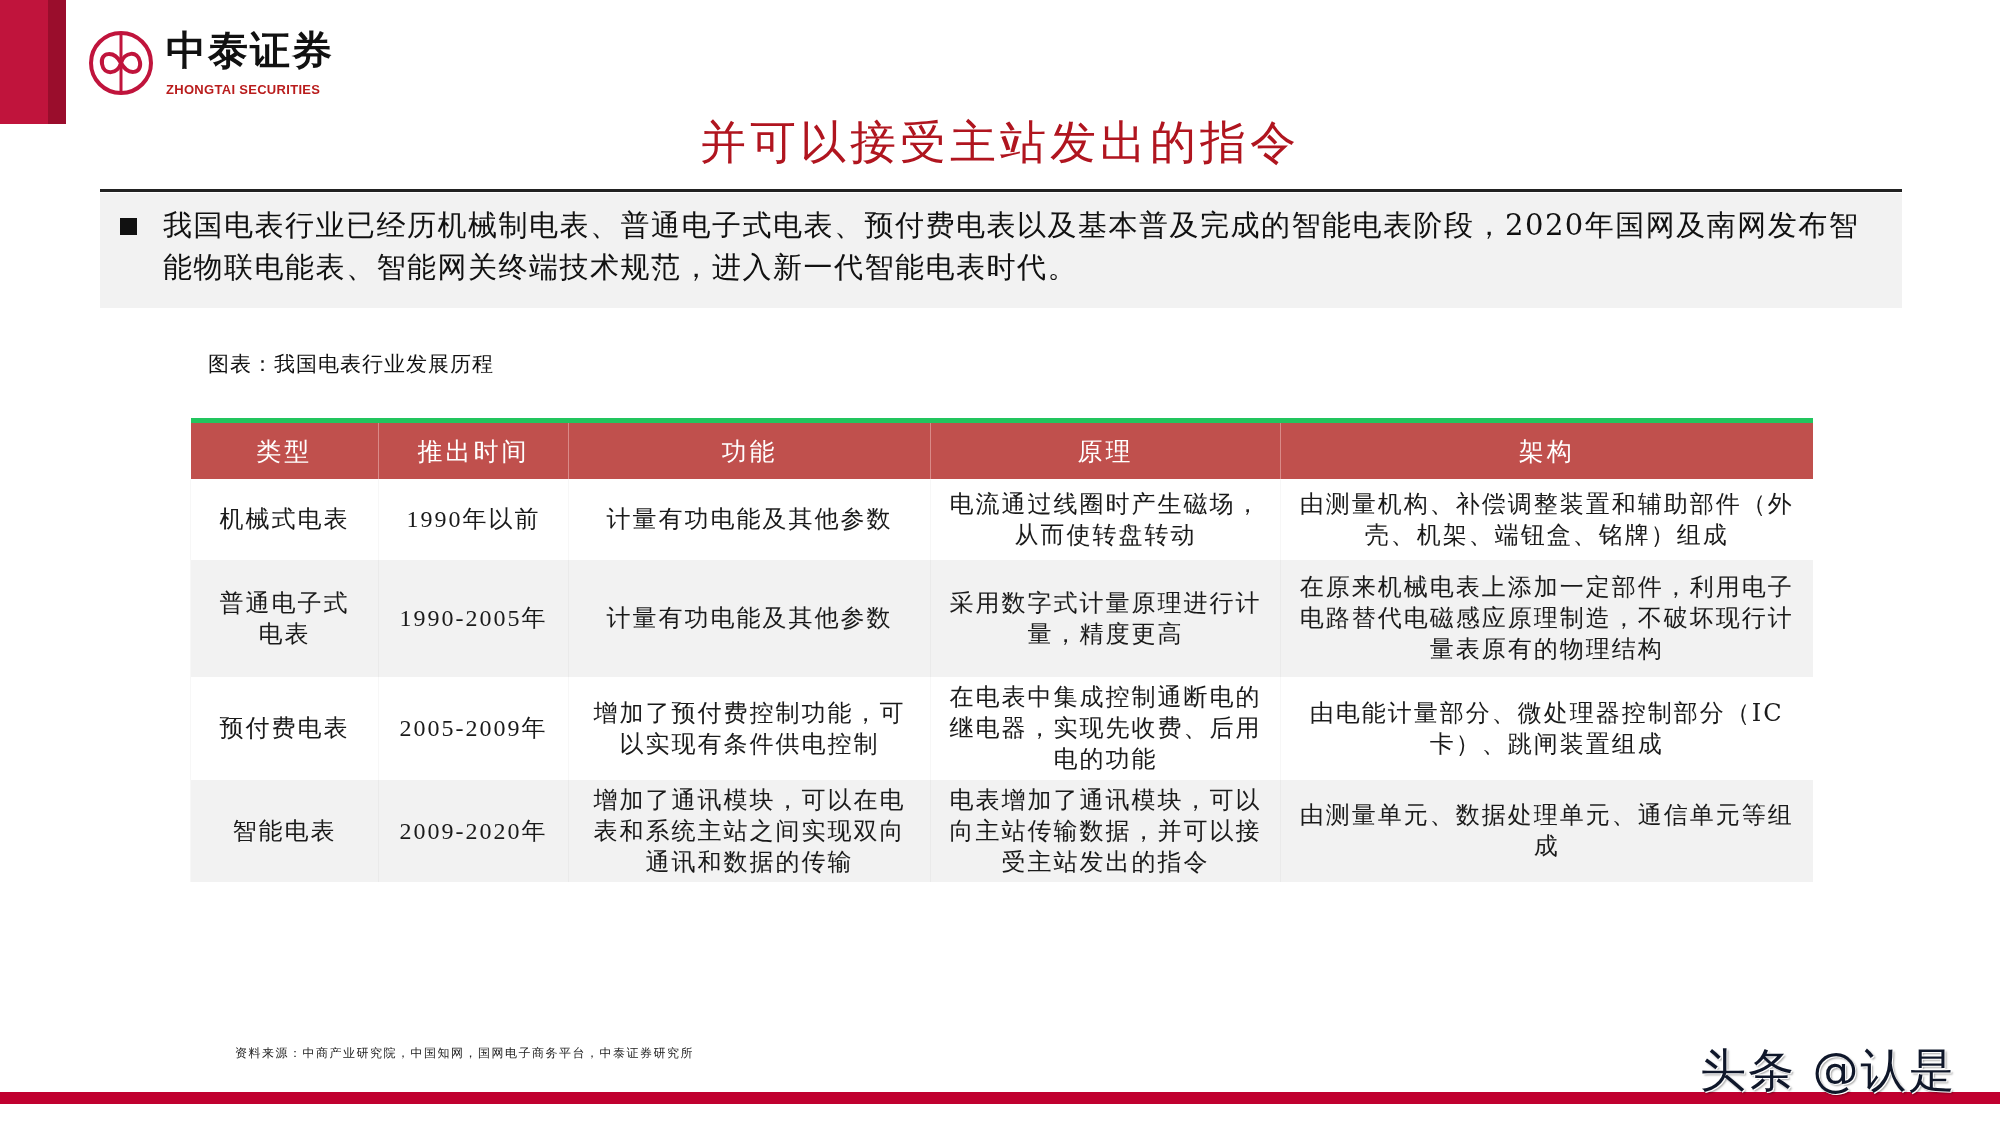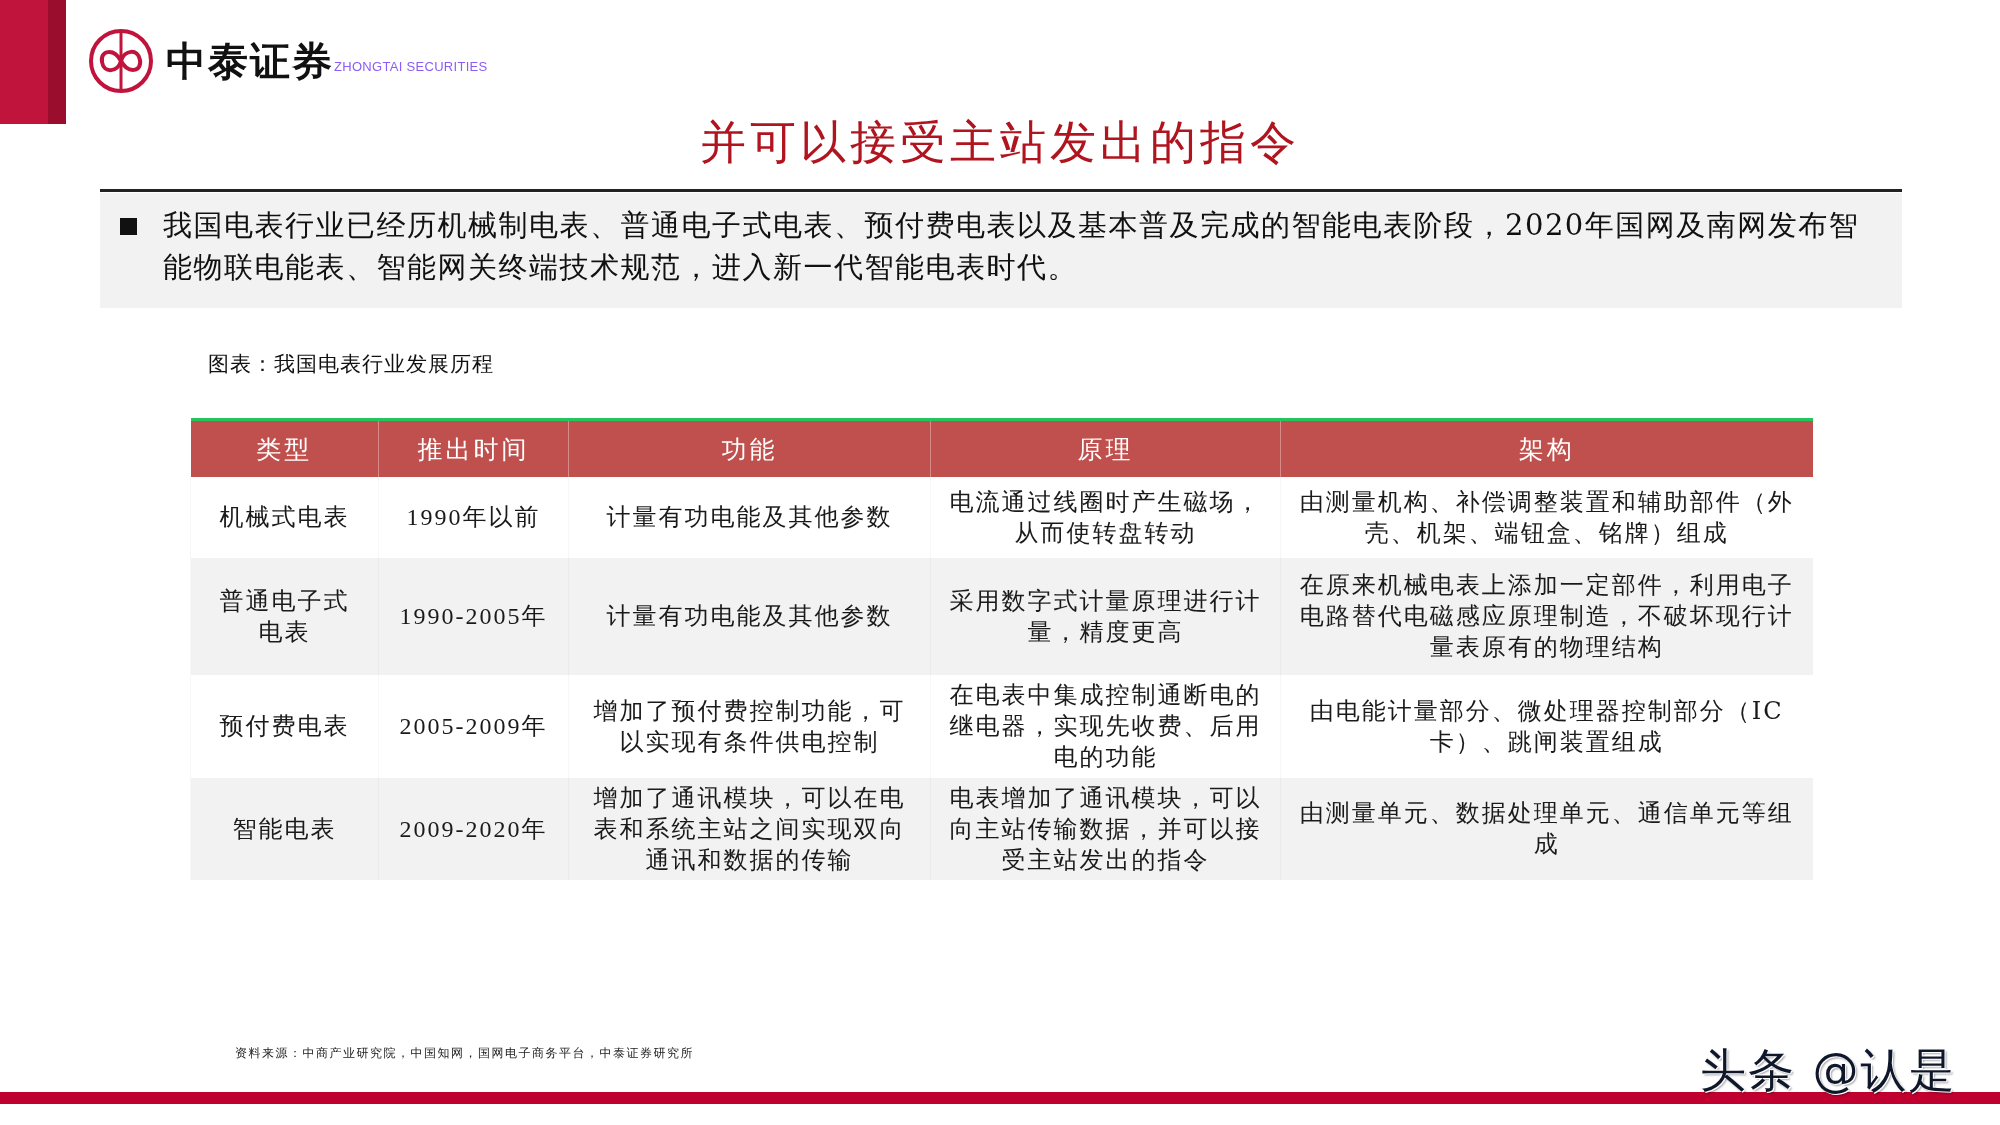--- a/index.html
+++ b/index.html
@@ -6,23 +6,23 @@
   body {
     width:2000px; height:1125px; position:relative; overflow:hidden;
     background:#ffffff;
     font-family:"DejaVu Serif","Liberation Serif",serif;
     color:#1a1a1a;
   }
   .corner-block { position:absolute; left:0; top:0; width:48px; height:124px; background:#c0143c; }
   .corner-block2 { position:absolute; left:48px; top:0; width:18px; height:124px; background:#9a0d2c; }
   .logo { position:absolute; left:88px; top:28px; display:flex; align-items:center; }
   .logo-mark { width:66px; height:66px; }
-  .logo-text { margin-left:12px; display:flex; flex-direction:row; }
+  .logo-text { margin-left:12px; display:flex; flex-direction:column; }
   .logo-cn { font-family:"DejaVu Sans","Liberation Sans",sans-serif; font-weight:bold; font-size:40px; letter-spacing:2px; color:#111; line-height:44px; }
-  .logo-en { font-family:"Liberation Sans","DejaVu Sans",sans-serif; font-weight:normal; font-size:13px; color:#8b5cf6; letter-spacing:0.3px; margin-top:20px; }
+  .logo-en { font-family:"Liberation Sans","DejaVu Sans",sans-serif; font-weight:bold; font-size:13px; color:#b91c1c; letter-spacing:0.3px; margin-top:10px; }
   .page-title {
     position:absolute; left:0; width:2000px; top:112px; text-align:center;
     font-size:46px; color:#b0151f; letter-spacing:4px; font-weight:normal;
   }
   .title-rule { position:absolute; left:100px; width:1802px; top:189px; height:3px; background:#222; }
   .summary-box {
     position:absolute; left:100px; top:193px; width:1802px; height:115px; background:#f2f2f2;
   }
   .bullet { position:absolute; left:120px; top:218px; width:17px; height:17px; background:#111; }
   .summary-text {
@@ -31,21 +31,21 @@
   }
   .fig-caption {
     position:absolute; left:208px; top:350px; font-size:21px; font-weight:normal; color:#111; letter-spacing:1px;
   }
   table.timeline {
     position:absolute; left:190px; top:418px; width:1622px; border-collapse:collapse;
     table-layout:fixed;
   }
   table.timeline th {
     background:#c0504d; color:#ffffff; font-weight:normal; font-size:25px; height:54px;
-    border-top:3px solid #22c55e; border-left:1px solid #d98a88; letter-spacing:3px;
+    border-top:5px solid #22c55e; border-left:1px solid #d98a88; letter-spacing:3px;
   }
   table.timeline th:first-child { border-left:none; }
   table.timeline td {
     text-align:center; vertical-align:middle; font-size:24px; line-height:31px; color:#1a1a1a;
     padding:0 18px; letter-spacing:2px; border-left:1px solid rgba(0,0,0,0.03);
   }
   table.timeline tr.alt td { background:#f2f2f2; }
   table.timeline tr.last td { border-bottom:3px solid #c0504d; }
   .num { font-family:"Liberation Serif","DejaVu Serif",serif; letter-spacing:0; font-size:26px; }
   .source {

